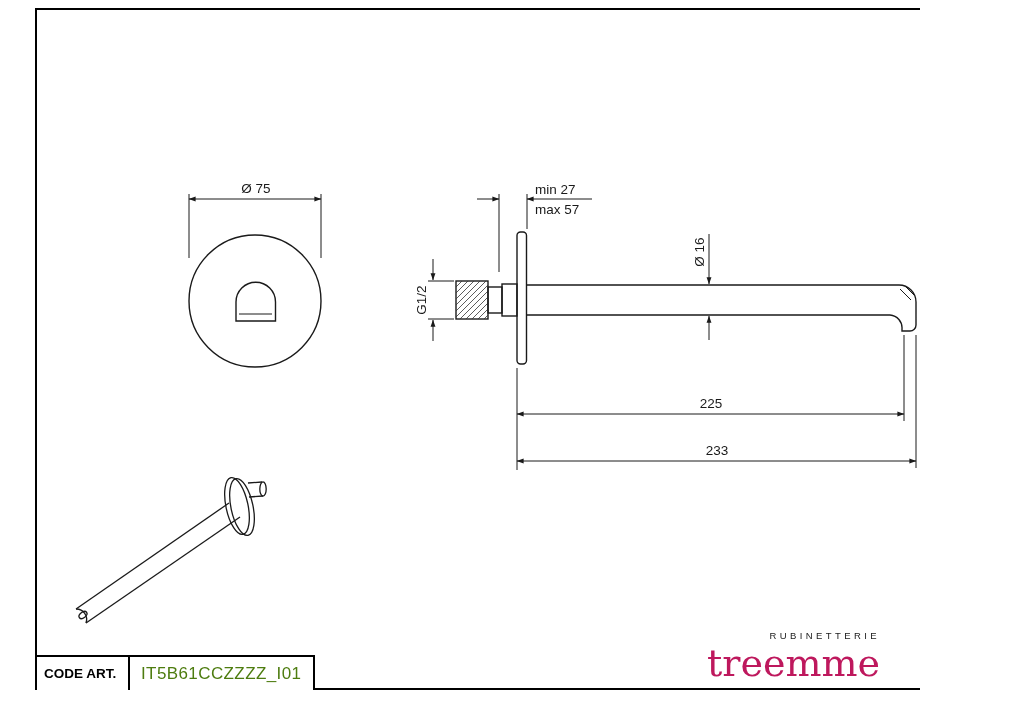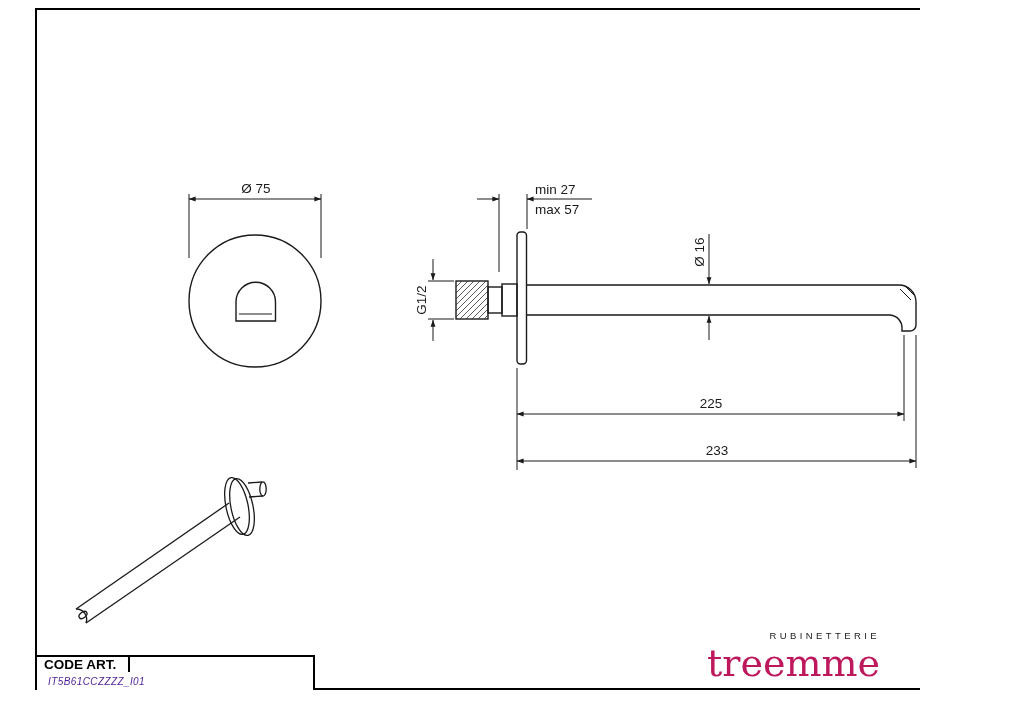--- a/index.html
+++ b/index.html
@@ -4,25 +4,25 @@
 <style>
   html,body{margin:0;padding:0;background:#fff;}
   .page{position:relative;width:920px;height:723px;background:#ffffff;
         font-family:"Liberation Sans",sans-serif;overflow:hidden;}
   .frame{position:absolute;left:35px;top:8px;width:955px;height:682px;
          border:2px solid #000;box-sizing:border-box;}
   svg.draw{position:absolute;left:0;top:0;width:1024px;height:723px;}
   svg.draw text{font-family:"Liberation Sans",sans-serif;font-size:13.5px;fill:#1a1a1a;}
   .codeblock{position:absolute;left:37px;top:655px;width:276px;height:33px;
              display:flex;align-items:stretch;border-top:2px solid #000;
-             border-right:2px solid #000;background:#fff;box-sizing:content-box;flex-direction:column;}
+             border-right:2px solid #000;background:#fff;box-sizing:content-box;}
   .codeblock .lbl{width:84px;border-right:2px solid #000;font-weight:bold;
                   font-size:13.5px;display:flex;align-items:center;padding-left:7px;color:#000;}
-  .codeblock .val{flex:1;font-size:10px;color:#4c1d95;display:flex;align-items:center;
-                  padding-left:11px;letter-spacing:.4px;font-style:italic;}
+  .codeblock .val{flex:1;font-size:17px;color:#4d7c0f;display:flex;align-items:center;
+                  padding-left:11px;letter-spacing:.4px;}
   .brand{position:absolute;right:40px;top:631px;text-align:right;line-height:1;}
   .brand .tagline{font-size:9.5px;letter-spacing:3.4px;color:#1a1a1a;margin-bottom:3px;}
   .brand .name{font-family:"DejaVu Serif",serif;font-size:38px;color:#be185d;letter-spacing:0;}
 </style>
 </head>
 <body>
 
 <div class="page">
 
   <div class="frame"></div>

